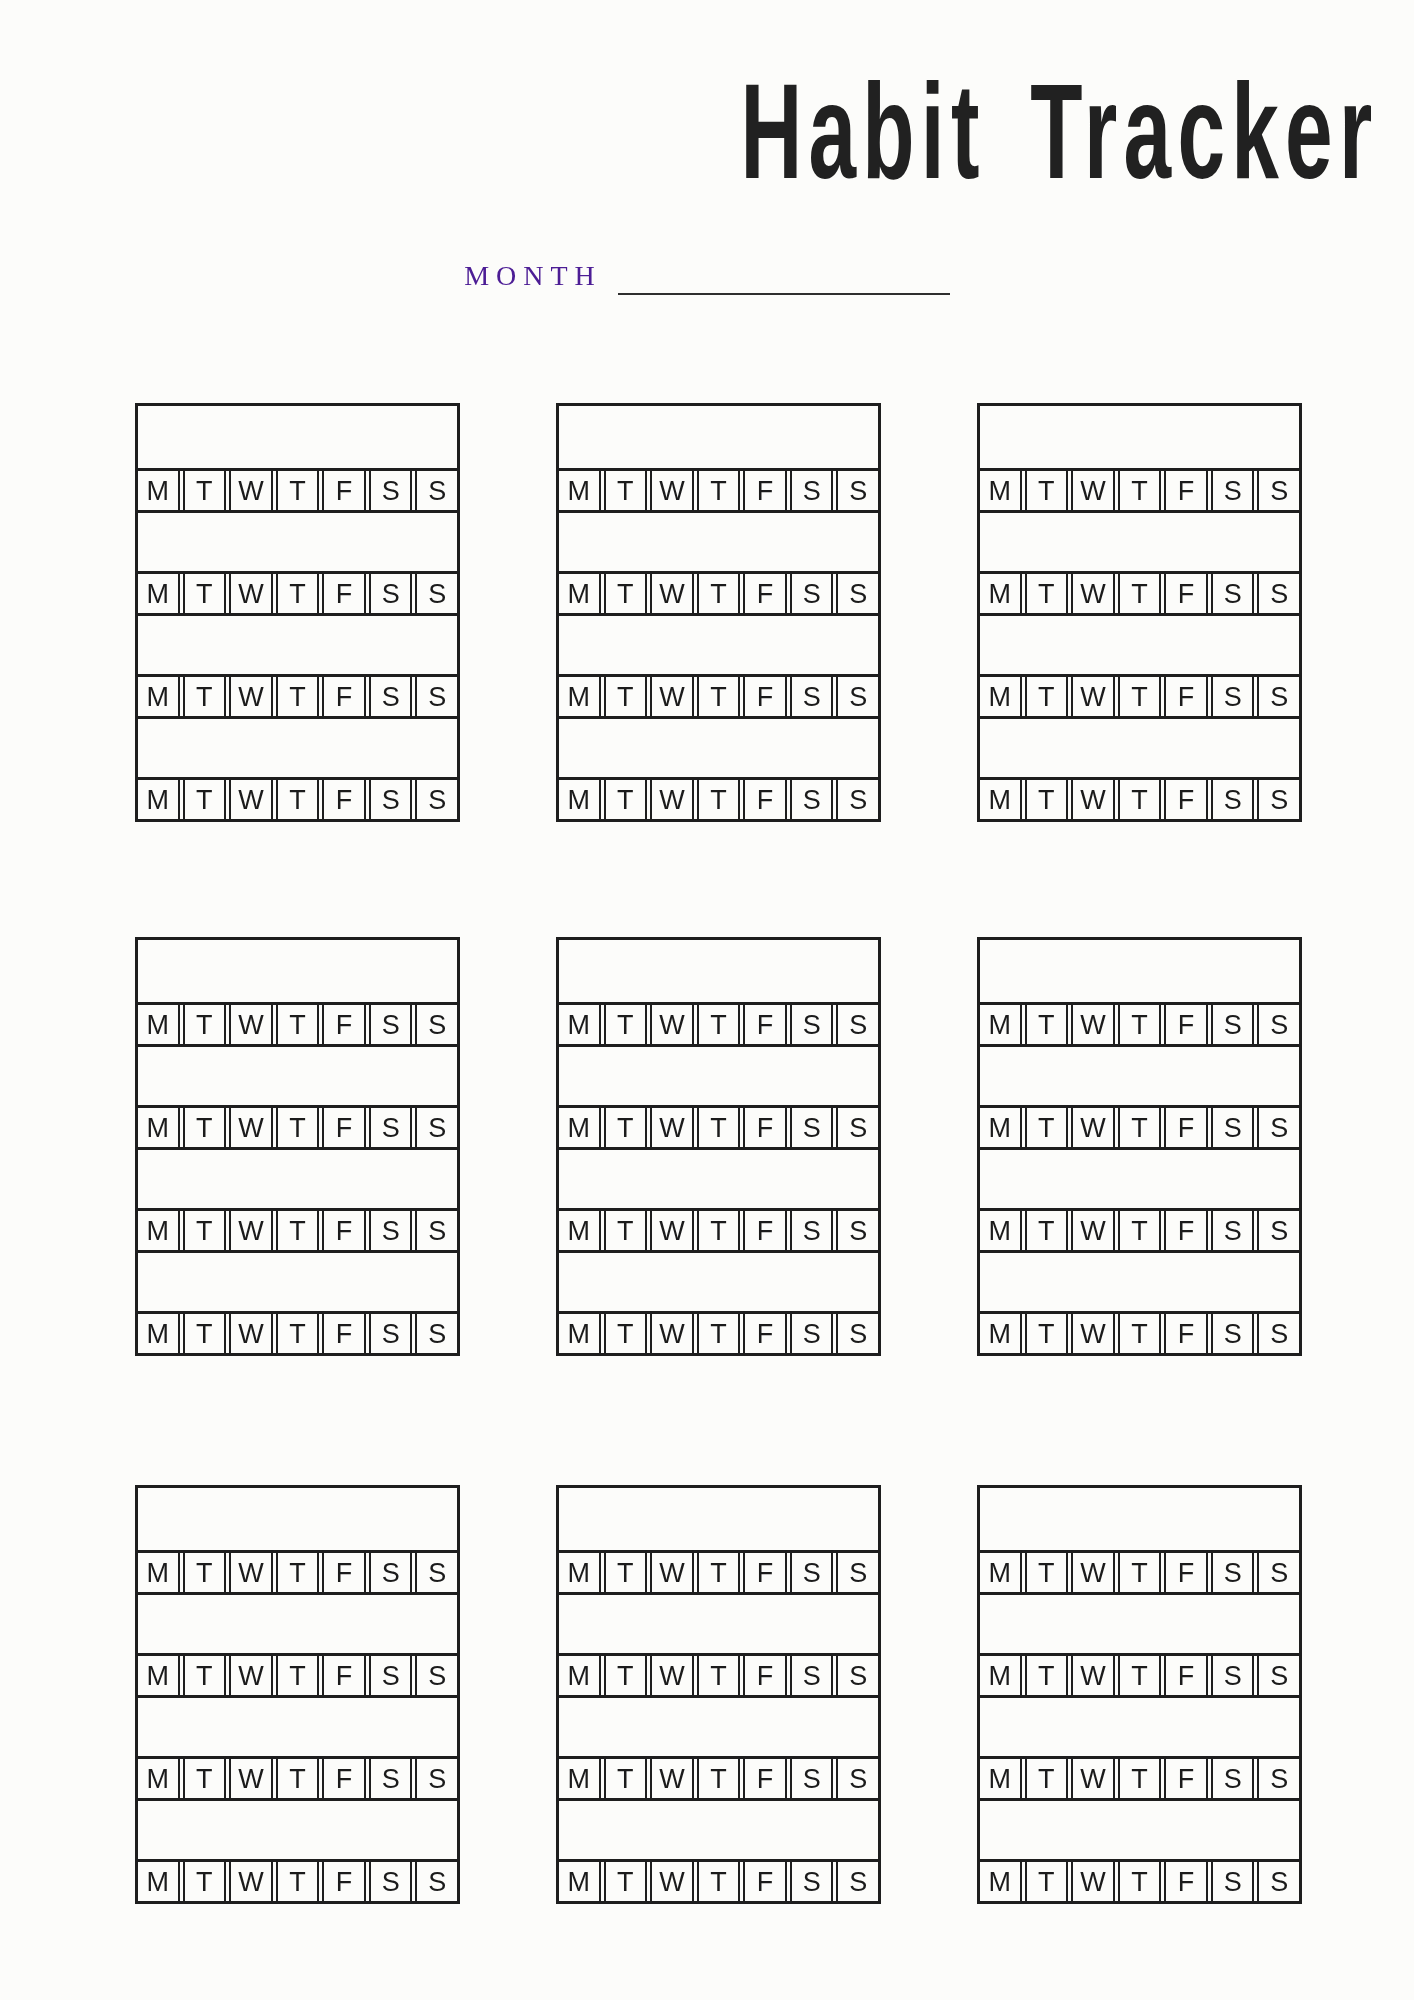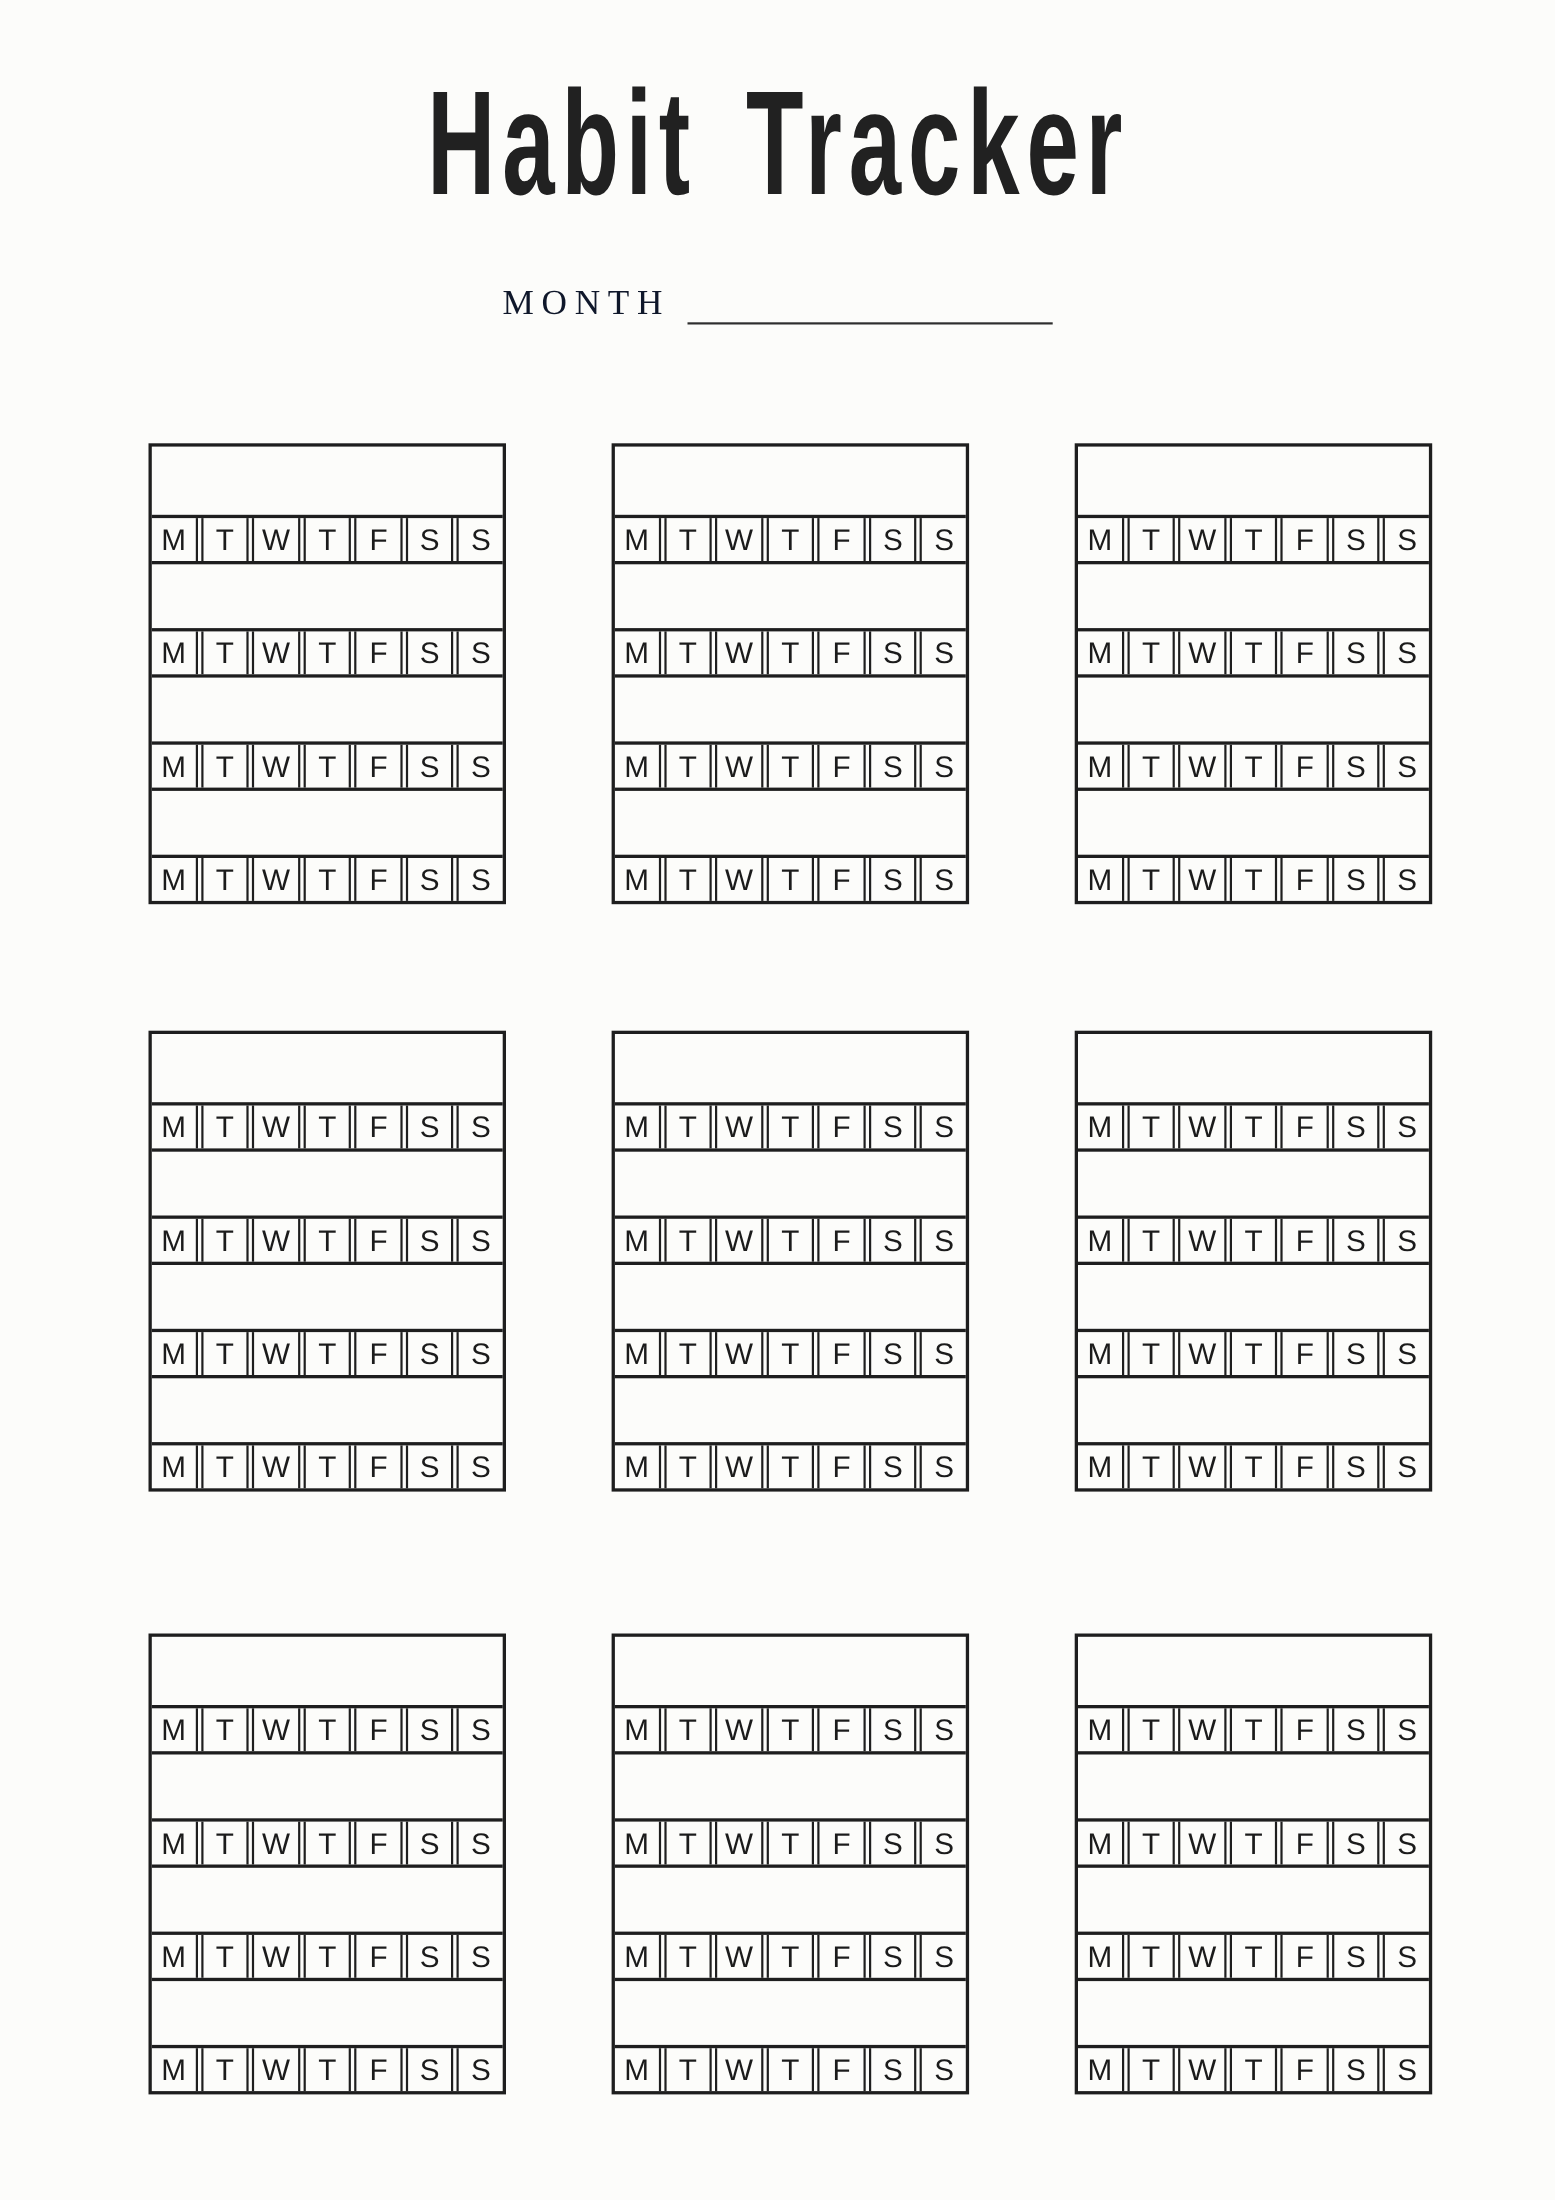--- a/index.html
+++ b/index.html
@@ -17,21 +17,21 @@
 
   
   .title-wrap {
     position: absolute;
     top: 36px;
     left: 0;
     width: 100%;
     height: 190px;
     display: flex;
     align-items: center;
-    justify-content: center;
+    justify-content: flex-end;
   }
   .title-text {
     font-family: "Liberation Sans", sans-serif;
     font-weight: 700;
     font-size: 95px;
     letter-spacing: 7px;
     word-spacing: 16px;
     color: #212121;
     transform: scale(0.9, 1.42);
     transform-origin: center center;
@@ -44,23 +44,23 @@
     left: 0;
     width: 100%;
     height: 50px;
     display: flex;
     align-items: flex-end;
     justify-content: center;
     gap: 16px;
   }
   .month-label {
     font-family: "Liberation Serif", serif;
-    font-size: 32px;
+    font-size: 28px;
     letter-spacing: 7px;
-    color: #0f172a;
+    color: #4c1d95;
     line-height: 1.1;
     padding-bottom: 4px;
   }
   .month-line {
     width: 332px;
     height: 0;
     border-bottom: 2px solid #2e2e2e;
     margin-bottom: 1px;
   }
 

